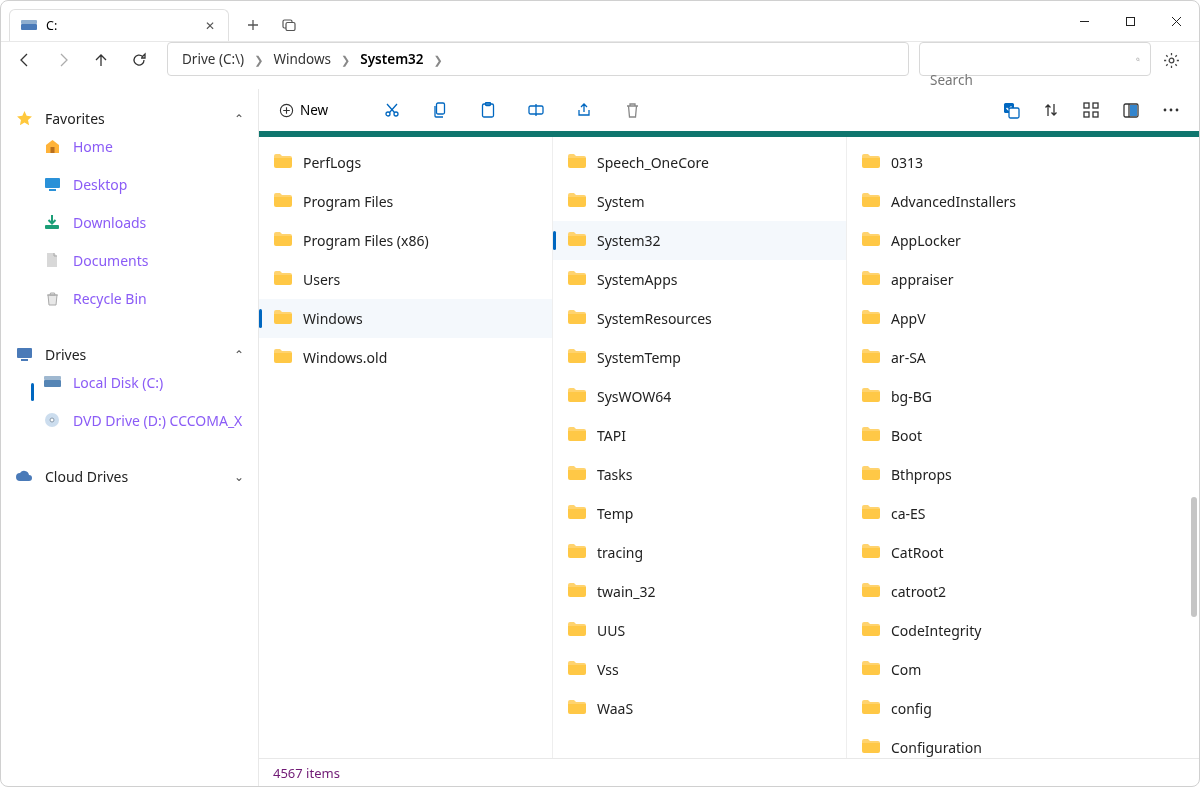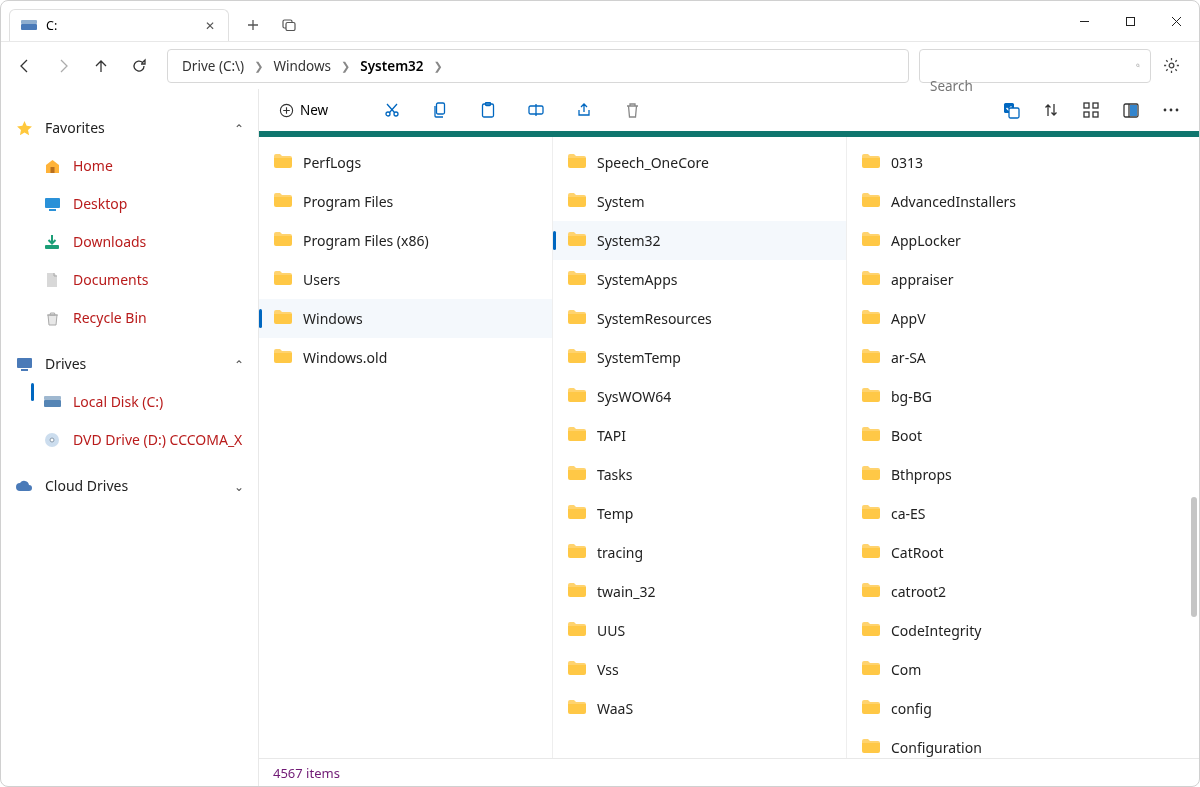--- a/index.html
+++ b/index.html
@@ -9,36 +9,36 @@
 .titlebar { height: 40px; display: flex; align-items: flex-end; padding-left: 8px; }
 .tab { height: 32px; width: 220px; background: #fff; border: 1px solid #e0e0e0; border-bottom: none; border-radius: 6px 6px 0 0; display: flex; align-items: center; padding: 0 10px; font-size: 12.5px; gap: 8px; }
 .tab-title { flex: 1; white-space: nowrap; overflow: hidden; }
 .tab-close { width: 16px; height: 16px; display: flex; align-items: center; justify-content: center; color: #555; cursor: pointer; font-size: 12px; }
 .tab-actions { display: flex; gap: 4px; padding: 0 8px; align-items: center; height: 32px; }
 .tab-actions .ibtn { width: 32px; height: 28px; }
 .win-controls { margin-left: auto; display: flex; height: 40px; }
 .win-controls .wc { width: 46px; display: flex; align-items: center; justify-content: center; cursor: pointer; font-size: 12px; color: #222; }
 
 
-.navbar { height: 48px; display: flex; align-items: center; padding: 0 10px 0 6px; gap: 2px; border-top: 1px solid #e8e8e8; }
+.navbar { height: 48px; display: flex; padding: 0 10px 0 6px; gap: 2px; border-top: 1px solid #e8e8e8; }
 .ibtn { width: 36px; height: 36px; display: flex; align-items: center; justify-content: center; color: #444; cursor: pointer; border-radius: 4px; }
 .breadcrumb { flex: 1; height: 34px; border: 1px solid #d8d8d8; border-radius: 4px; display: flex; align-items: center; padding: 0 10px; font-size: 13.5px; gap: 4px; margin: 0 8px; }
 .bc-item { color: #333; padding: 2px 4px; cursor: pointer; }
 .bc-item.current { font-weight: 600; color: #000; }
 .bc-sep { color: #888; font-size: 11px; padding: 0 2px; }
 .search { width: 232px; height: 34px; border: 1px solid #d8d8d8; border-radius: 4px; display: flex; align-items: center; padding: 0 10px; font-size: 13.5px; color: #777; gap: 8px; }
 .search input { border: none; outline: none; flex: 1; font-size: 13.5px; background: transparent; margin-top: 41px; }
 
 
 .body { flex: 1; display: flex; min-height: 0; }
 .sidebar { width: 258px; border-right: 1px solid #e8e8e8; padding-top: 6px; overflow-y: auto; }
 .side-group { padding: 4px 0; }
-.side-head { display: flex; align-items: flex-end; height: 38px; padding: 0 14px; font-size: 14px; color: #222; cursor: pointer; gap: 12px; }
+.side-head { display: flex; align-items: center; height: 38px; padding: 0 14px; font-size: 14px; color: #222; cursor: pointer; gap: 12px; }
 .side-head .chev { margin-left: auto; color: #555; font-size: 12px; }
-.side-item { display: flex; align-items: flex-end; height: 38px; padding: 0 14px 0 42px; font-size: 14px; color: #b91c1c; cursor: pointer; gap: 12px; position: relative; white-space: nowrap; overflow: hidden; }
+.side-item { display: flex; align-items: flex-start; height: 38px; padding: 0 14px 0 42px; font-size: 14px; color: #8b5cf6; cursor: pointer; gap: 12px; position: relative; white-space: nowrap; overflow: hidden; }
 .side-item.selected::before { content: ""; position: absolute; left: 30px; top: 10px; bottom: 10px; width: 3px; background: #0067c0; border-radius: 2px; }
 .side-icon { width: 18px; height: 18px; display: flex; align-items: center; justify-content: center; font-size: 15px; }
 
 
 .content { flex: 1; display: flex; flex-direction: column; min-width: 0; }
 .toolbar { height: 48px; border-bottom: 6px solid #0f766e; display: flex; align-items: center; padding: 0 10px; gap: 12px; }
 .newbtn { display: flex; align-items: center; gap: 6px; padding: 0 10px; height: 32px; font-size: 13.5px; cursor: pointer; border-radius: 4px; }
 .tb-sep { width: 12px; }
 .tb-right { margin-left: auto; display: flex; gap: 4px; }
 

